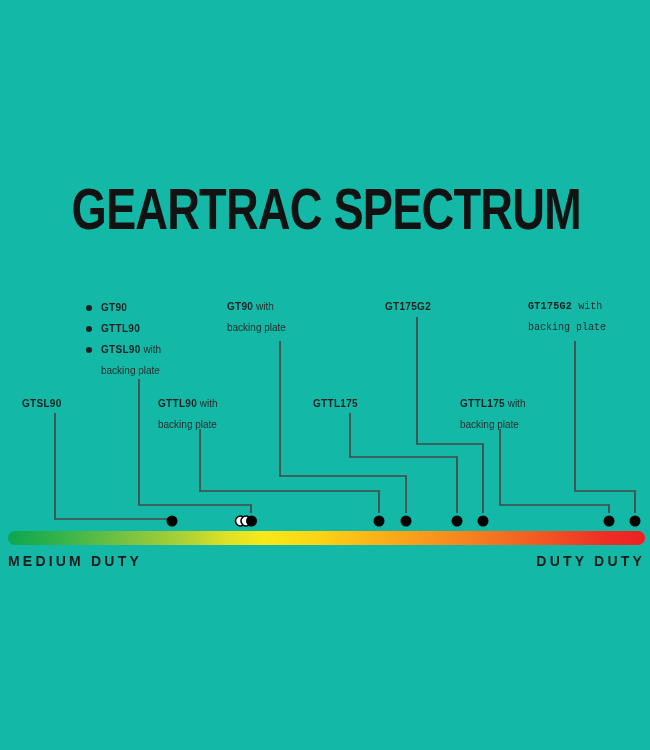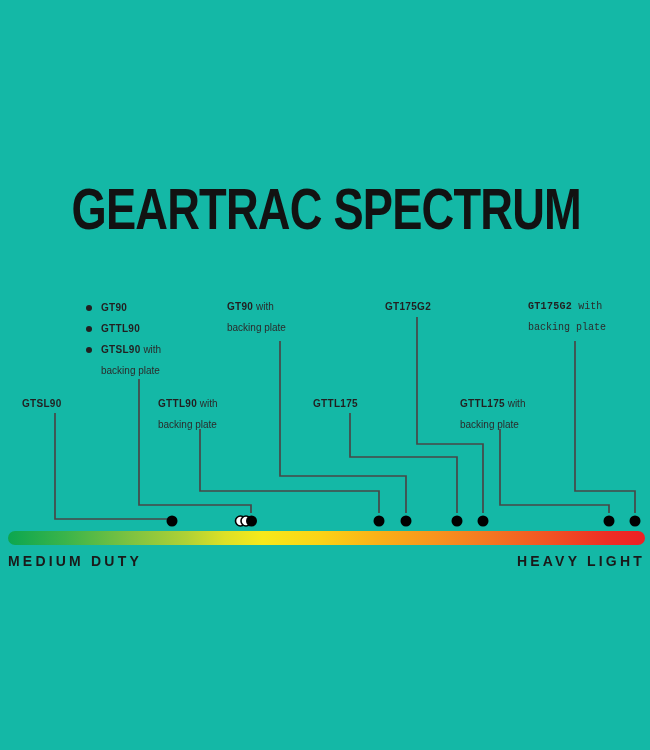--- a/index.html
+++ b/index.html
@@ -95,16 +95,16 @@
       <polyline points="500,429 500,505 609,505 609,513" fill="none" stroke="#474747" stroke-width="1.7"></polyline>
       <circle cx="609" cy="521" r="5.5" fill="#000000"></circle>
       <polyline points="575,341 575,491 635,491 635,513" fill="none" stroke="#474747" stroke-width="1.7"></polyline>
       <circle cx="635" cy="521" r="5.5" fill="#000000"></circle>
     </svg>
 
   <div class="bar" id="spectrum-bar" style="left: 8px; top: 531px; width: 637px; height: 14px; background: linear-gradient(90deg, rgb(12, 166, 79) 0%, rgb(58, 180, 74) 9%, rgb(124, 194, 65) 19%, rgb(175, 209, 53) 28%, rgb(220, 224, 38) 34%, rgb(246, 233, 26) 40%, rgb(251, 211, 22) 49%, rgb(250, 177, 23) 58%, rgb(248, 148, 29) 67%, rgb(244, 117, 33) 76%, rgb(241, 83, 35) 85%, rgb(238, 46, 36) 94%, rgb(237, 32, 36) 100%);"></div>
 
   <div class="axis-row">
     <span>MEDIUM DUTY</span>
-    <span>HEAVY LIGHT</span>
+    <span>DUTY DUTY</span>
   </div>
 
 </div>
 
 </body></html>

